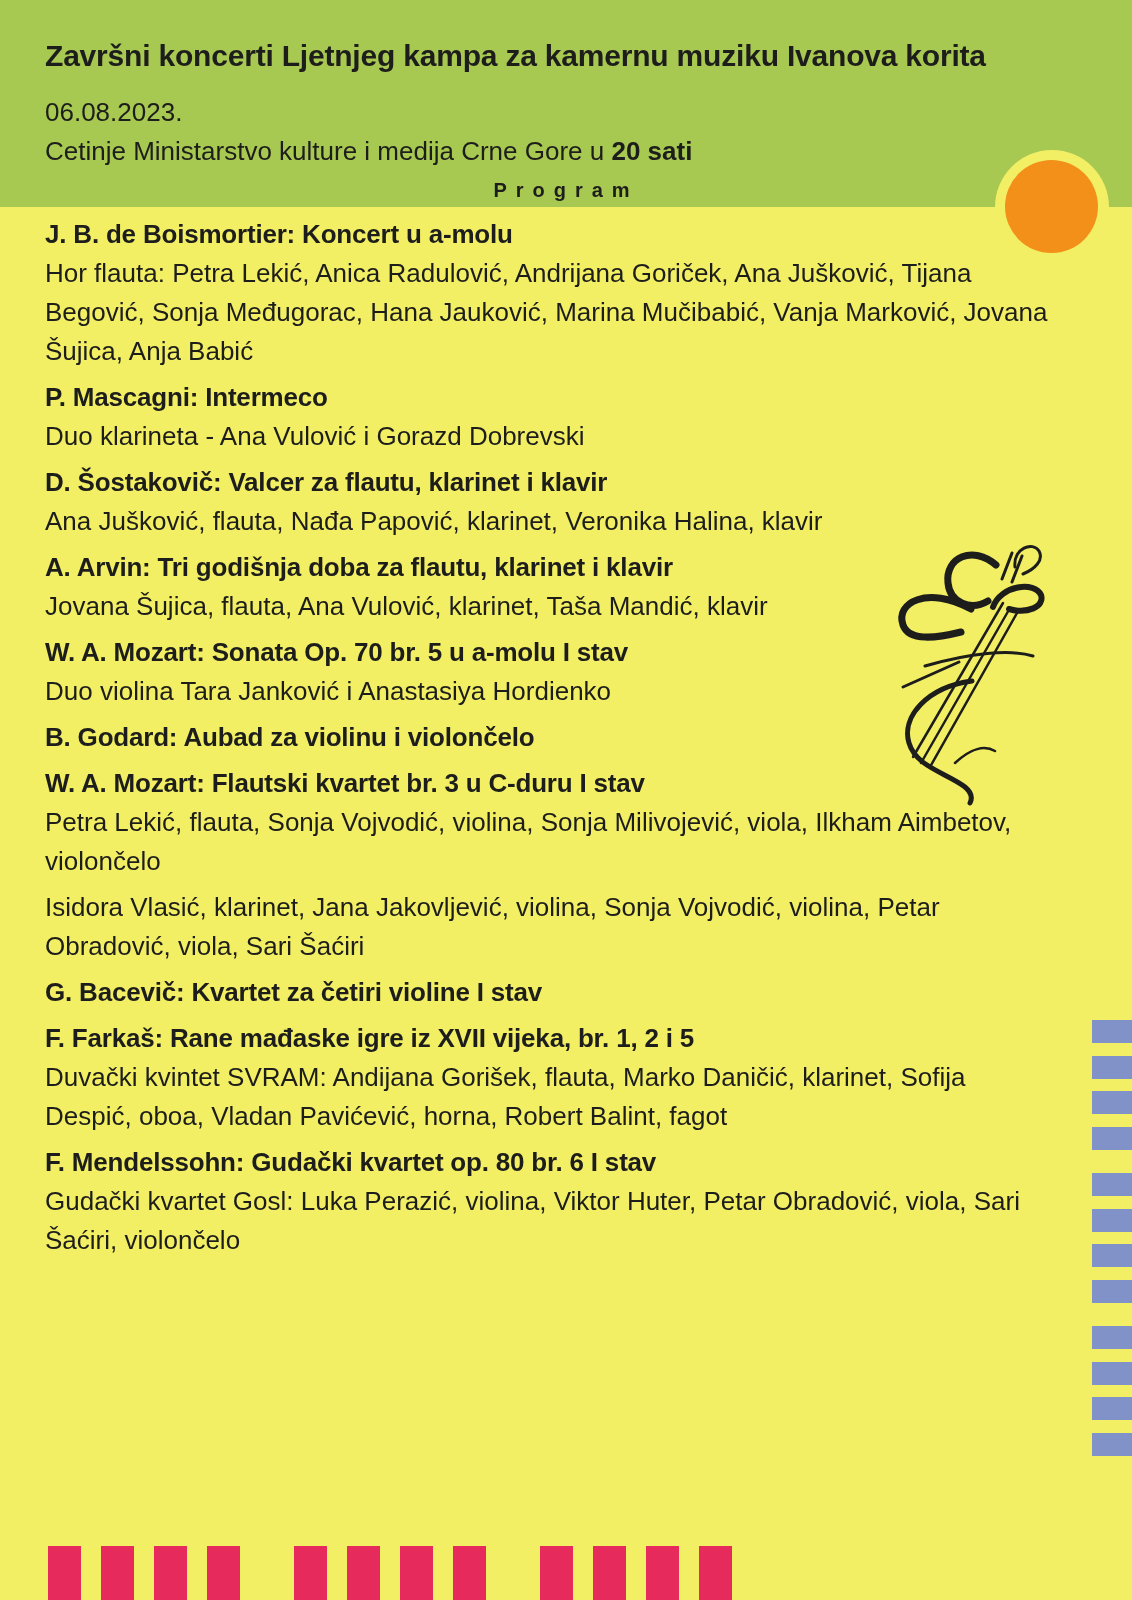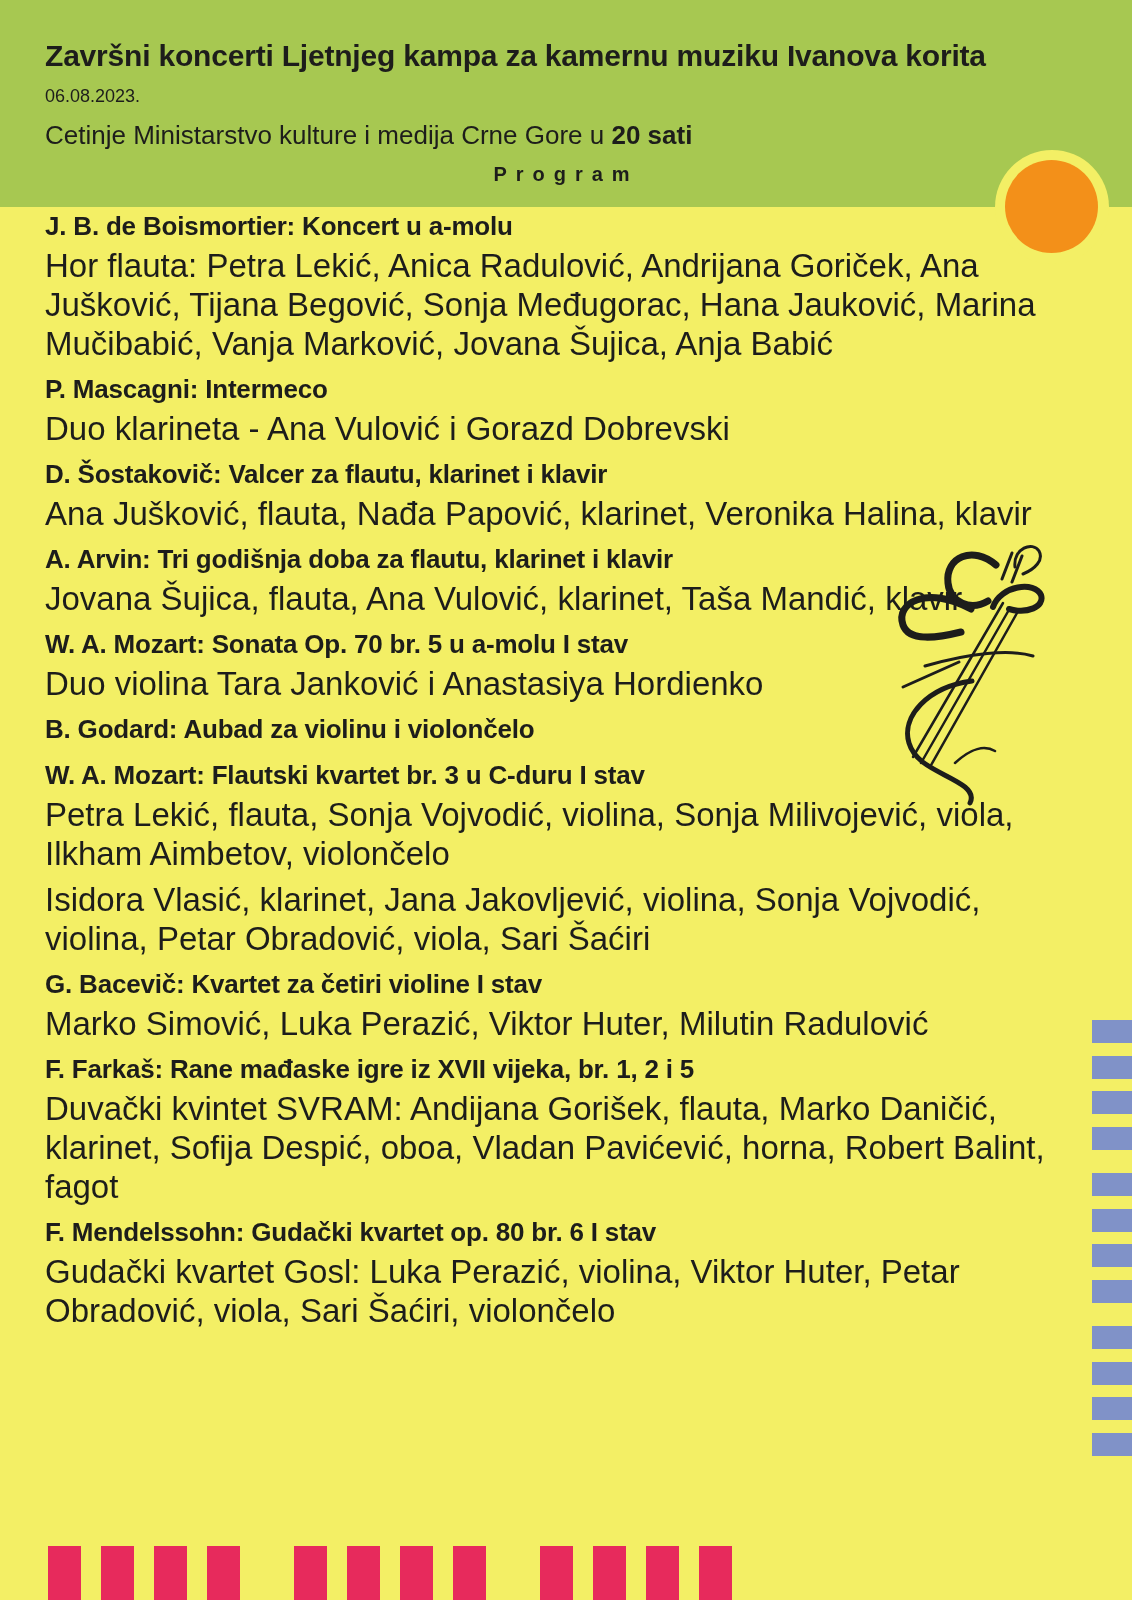--- a/index.html
+++ b/index.html
@@ -10,43 +10,43 @@
   }
   
   .header{
     position:absolute; top:0; left:0; width:1132px; height:207px;
     background:#a7c851; box-sizing:border-box; padding:34px 45px 0 45px; z-index:1;
   }
   .header h1{
     margin:0; font-size:30px; font-weight:bold; line-height:44px; white-space:nowrap;
     letter-spacing:-0.2px;
   }
-  .header .date{ font-size:18px; line-height:37px; }
+  .header .date{ font-size:26px; line-height:37px;margin-top:16px; }
   .header .venue{ font-size:26px; line-height:40px; }
   .header .venue b{ font-weight:bold;margin-top:28px; }
   .header .program-label{
     font-size:20px; font-weight:bold; line-height:38px; text-align:center;
     letter-spacing:0.45em;
   }
   
   .sun-ring{
     position:absolute; left:995px; top:150px; width:114px; height:114px;
     border-radius:50%; background:#f3ef65; z-index:2;
   }
   .sun{
     position:absolute; left:1005px; top:160px; width:93px; height:93px;
     border-radius:50%; background:#f39019; z-index:3;
   }
   
   .program-list{
-    position:absolute; top:207px; left:45px; width:1005px; padding-top:0; z-index:2;
+    position:absolute; top:207px; left:45px; width:1005px; padding-top:8px; z-index:2;
   }
   .item{ margin:0 0 7px 0; }
   .item-title{ margin:0; font-size:26px; font-weight:bold; line-height:39px; letter-spacing:-0.2px; }
-  .item-performers{ margin:0; font-size:33px; line-height:39px; }
+  .item-performers{ margin:0; font-size:26px; line-height:39px; }
   
   .sketch{ position:absolute; left:875px; top:535px; width:170px; height:275px; z-index:2; }
   
   .stripes{ position:absolute; right:0; top:1020px; z-index:2; }
   .stripe-group{ margin-bottom:23.5px; }
   .stripe{ width:40px; height:23px; background:#8092c8; margin-bottom:12.5px; }
   
   .bars{ position:absolute; left:48px; bottom:0; display:flex; z-index:2; }
   .bar-group{ display:flex; margin-right:34px; }
   .bar{ width:33px; height:54px; background:#e72a5c; margin-right:20px; }
@@ -117,21 +117,20 @@
       <h2 class="item-title">W. A. Mozart: Flautski kvartet br. 3 u C-duru I stav</h2>
       <p class="item-performers">Petra Lekić, flauta, Sonja Vojvodić, violina, Sonja Milivojević, viola, Ilkham Aimbetov, violončelo</p>
     </div>
 
     <div class="item">
       <p class="item-performers">Isidora Vlasić, klarinet, Jana Jakovljević, violina, Sonja Vojvodić, violina, Petar Obradović, viola, Sari Šaćiri</p>
     </div>
 
     <div class="item">
       <h2 class="item-title">G. Bacevič: Kvartet za četiri violine I stav</h2>
-      <p class="item-performers">Marko Simović, Luka Perazić, Viktor Huter, Milutin Radulović</p>
     </div>
 
     <div class="item">
       <h2 class="item-title">F. Farkaš: Rane mađaske igre iz XVII vijeka, br. 1, 2 i 5</h2>
       <p class="item-performers">Duvački kvintet SVRAM: Andijana Gorišek, flauta, Marko Daničić, klarinet, Sofija Despić, oboa, Vladan Pavićević, horna, Robert Balint, fagot</p>
     </div>
 
     <div class="item">
       <h2 class="item-title">F. Mendelssohn: Gudački kvartet op. 80 br. 6 I stav</h2>
       <p class="item-performers">Gudački kvartet Gosl: Luka Perazić, violina, Viktor Huter, Petar Obradović, viola, Sari Šaćiri, violončelo</p>

